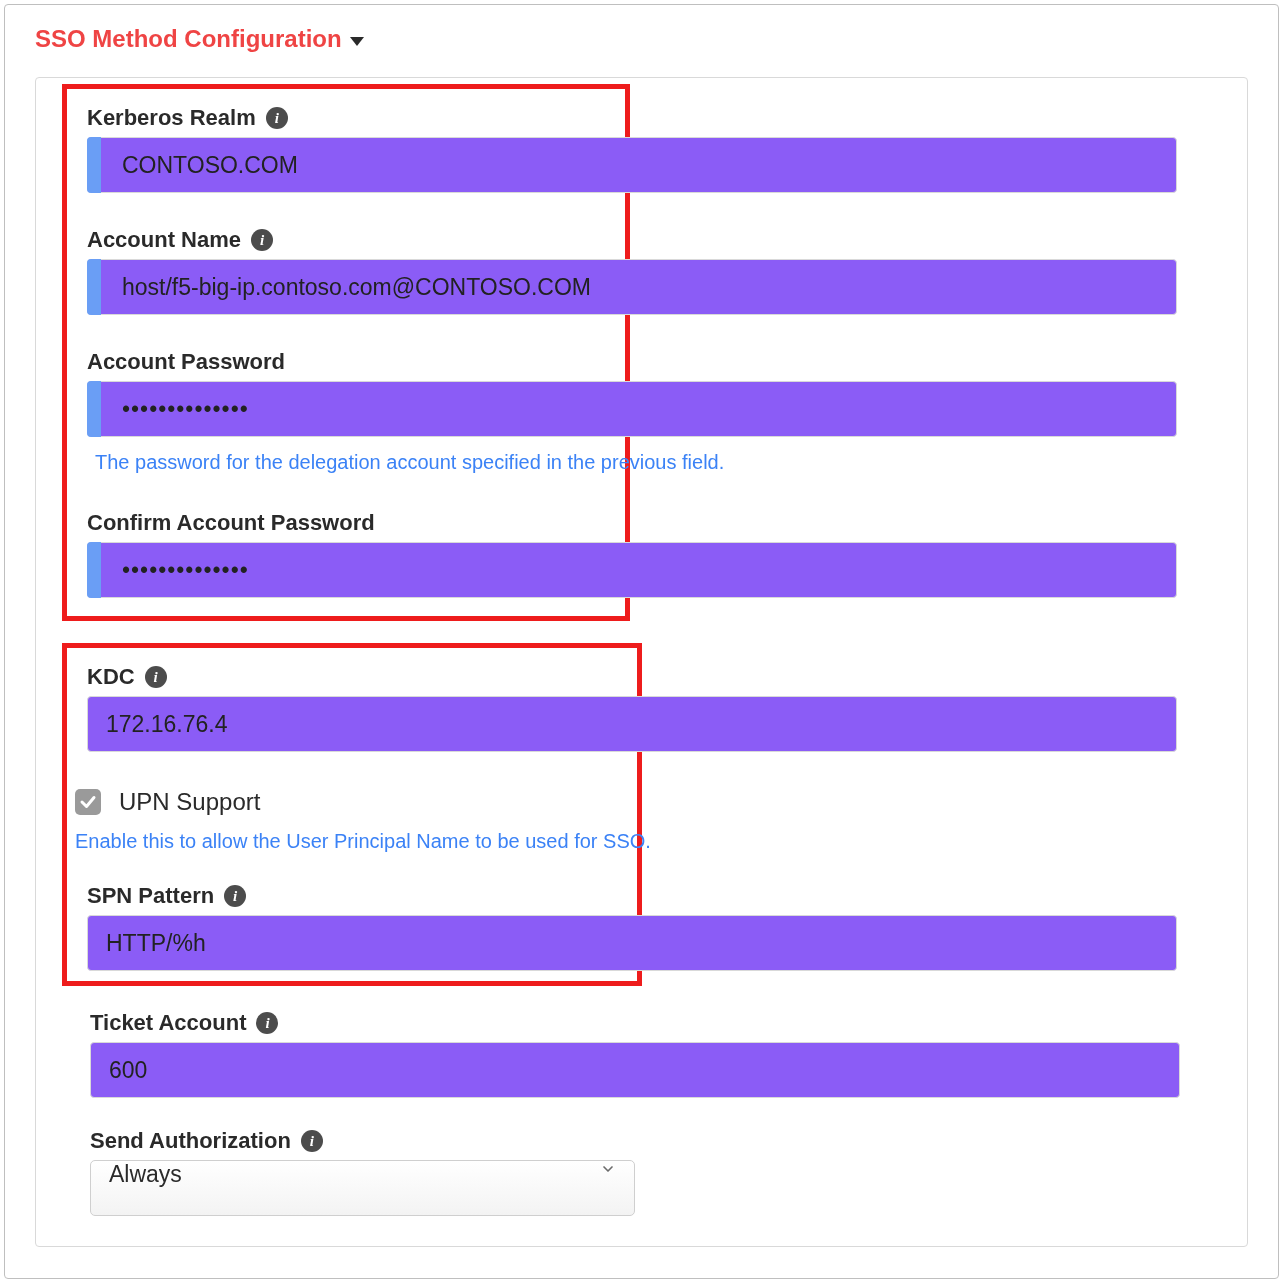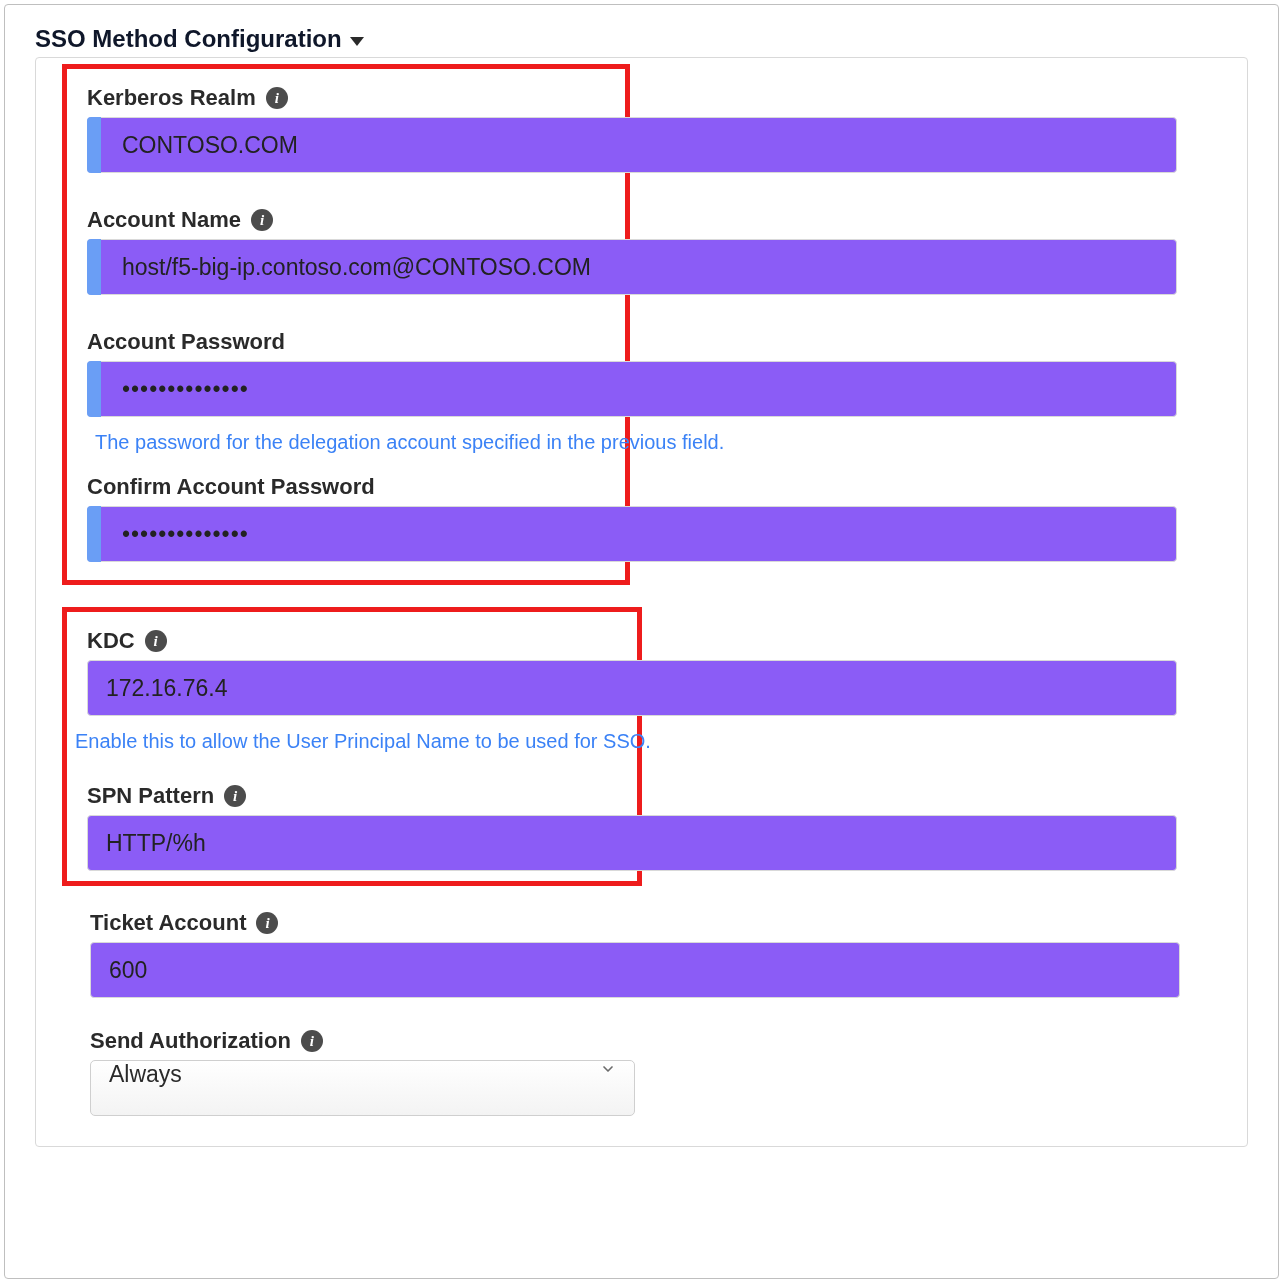--- a/index.html
+++ b/index.html
@@ -13,27 +13,27 @@
   }
   .outer {
     border:1px solid #bfbfbf;
     border-radius:4px;
     padding:20px 30px 30px 30px;
     min-height:1275px;
   }
   .section-header {
     font-weight:700;
     font-size:24px;
-    color:#0f172a;
+    color:#ef4444;
     display:flex;
     align-items:center;
     gap:8px;
     cursor:pointer;
     user-select:none;
-    margin-bottom:4px;
+    margin-bottom:24px;
   }
   .caret-down-icon {
     width:0; height:0;
     border-left:7px solid transparent;
     border-right:7px solid transparent;
     border-top:9px solid #2a2a2a;
     margin-top:4px;
   }
   .panel {
     border:1px solid #d9d9d9;
@@ -196,21 +196,21 @@
         <div class="label">
           <span>Account Password</span>
         </div>
         <div class="marked-wrap overflow-field-wrap">
           <div class="blue-tab"></div>
           <input class="text-input" type="text" style="letter-spacing: 1px;" value="••••••••••••••">
         </div>
         <div class="help-text" style="width:1090px; margin-left:0;">The password for the delegation account specified in the previous field.</div>
       </div>
 
-      <div class="field-block" style="margin-top:20px;">
+      <div class="field-block" style="margin-top:36px;">
         <div class="label">
           <span>Confirm Account Password</span>
         </div>
         <div class="marked-wrap overflow-field-wrap">
           <div class="blue-tab"></div>
           <input class="text-input" type="text" style="letter-spacing: 1px;" value="••••••••••••••">
         </div>
       </div>
 
     </div>
@@ -221,20 +221,28 @@
       <div class="field-block inbox">
         <div class="label">
           <span>KDC</span>
           <span class="info-icon">i</span>
         </div>
         <div class="overflow-field-wrap">
           <input class="text-input" type="text" value="172.16.76.4" style="">
         </div>
       </div>
 
+      <div class="checkbox-row">
+        <div class="check">
+          <svg viewBox="0 0 24 24">
+              <path fill="none" stroke="#ffffff" stroke-width="4" stroke-linecap="round" stroke-linejoin="round" d="M4 12 L10 18 L20 6"></path>
+            </svg>
+        </div>
+        <span class="check-label">UPN Support</span>
+      </div>
       <div class="help-text" style="width:1090px;">Enable this to allow the User Principal Name to be used for SSO.</div>
 
       <div class="field-block" style="margin-top:30px;">
         <div class="label">
           <span>SPN Pattern</span>
           <span class="info-icon">i</span>
         </div>
         <div class="overflow-field-wrap">
           <input class="text-input" type="text" value="HTTP/%h" style="">
         </div>

